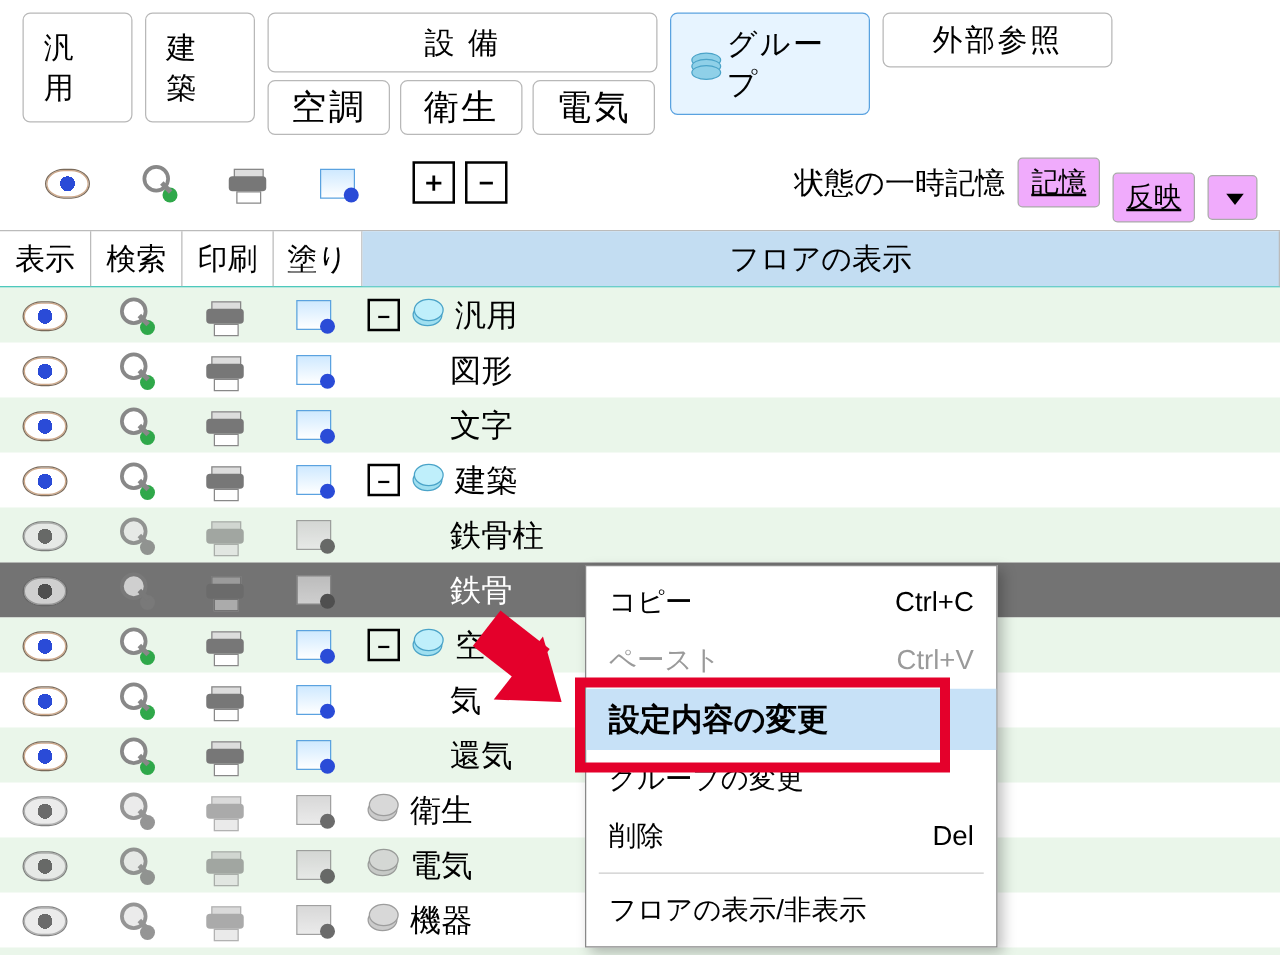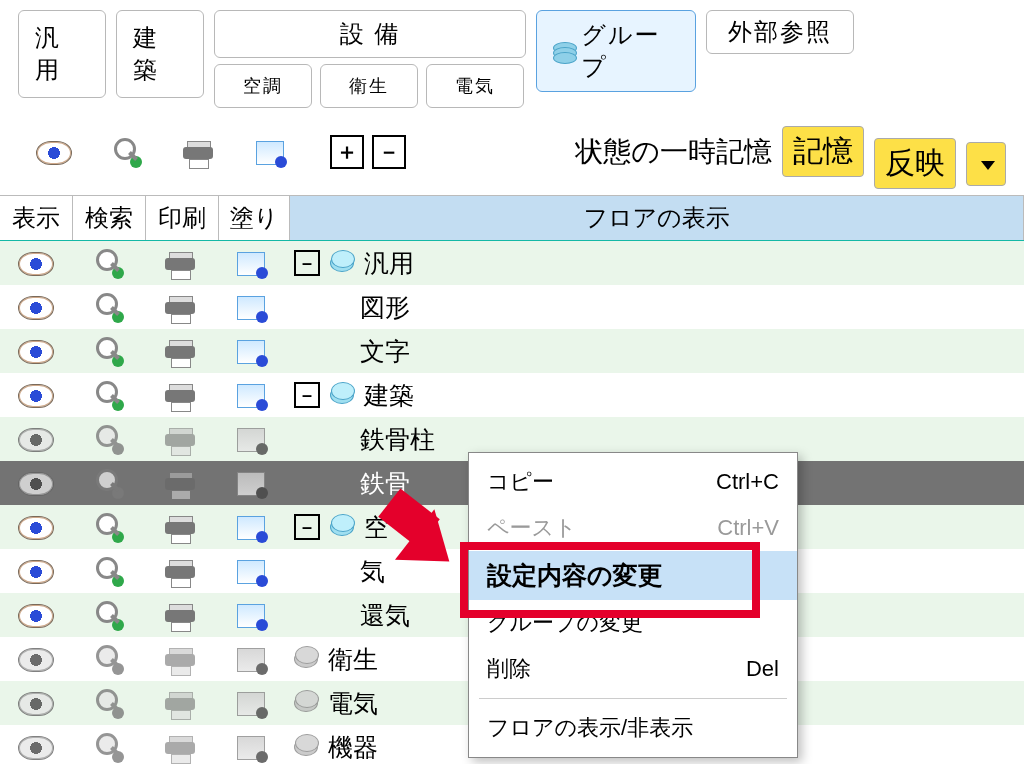--- a/index.html
+++ b/index.html
@@ -1,65 +1,65 @@
 <!DOCTYPE html>
 <html><head>
 <meta charset="utf-8">
 <style>
   html,body{margin:0;padding:0;font-family:"Meiryo","MS PGothic",sans-serif;font-size:22px;color:#000;background:#fff;}
   .stage{width:1024px;height:764px;position:relative;overflow:hidden;background:#fff;}
 
   
   .toolbar{position:relative;padding:10px 18px 6px 18px;}
   .btn{display:inline-flex;align-items:center;justify-content:center;border:1px solid #b8b8b8;border-radius:6px;background:#fff;height:48px;padding:0 16px;font-size:24px;letter-spacing:2px;box-sizing:border-box;}
-  .btn.small{height:44px;font-size:18px;padding:0 14px;}
+  .btn.small{height:44px;font-size:28px;padding:0 14px;}
   .btn.wide{width:312px;}
   .btn.group{background:#e7f4ff;border-color:#5aa2e0;height:82px;width:160px;}
-  .btn.ext{width:148px;height:44px;}
+  .btn.ext{width:184px;height:44px;}
   .btn.tall{height:88px;width:88px;}
   .top-row{display:flex;align-items:flex-start;gap:10px;}
   .equip-col{display:flex;flex-direction:column;gap:6px;}
   .equip-sub{display:flex;gap:8px;}
   .rcol{display:flex;flex-direction:column;gap:8px;}
   .layers-icon{width:22px;height:18px;display:inline-block;position:relative;margin-right:8px;}
   .layers-icon::before,.layers-icon::after,.layers-icon span{content:"";position:absolute;left:0;width:22px;height:10px;border-radius:50%;}
   .layers-icon::before{top:0;background:#8fd0e8;border:1px solid #4aa3c8;}
   .layers-icon span{top:5px;background:#8fd0e8;border:1px solid #4aa3c8;display:block;}
   .layers-icon::after{top:10px;background:#8fd0e8;border:1px solid #4aa3c8;}
 
   
   .bar2{display:flex;align-items:center;padding:0 18px 6px 18px;gap:0;}
   .bar2 .iconcell{width:72px;text-align:center;}
   .sq{display:inline-flex;align-items:center;justify-content:center;width:30px;height:30px;border:2px solid #000;font-size:22px;font-weight:bold;line-height:1;margin:0 4px;}
   .bar2-right{margin-left:auto;display:flex;align-items:center;gap:10px;}
-  .lbl{font-size:28px;margin-left:12px;}
+  .lbl{font-size:24px;margin-left:12px;}
   .dd{position:relative;margin-top:24px;}
   .dd .caret{display:inline-block;width:0;height:0;border-left:7px solid transparent;border-right:7px solid transparent;border-top:9px solid #000;margin-left:4px;vertical-align:middle;}
-  .tinybtn{border:1px solid #aaa;border-radius:4px;padding:4px 10px;background:#fde047;font-size:30px;}
+  .tinybtn{border:1px solid #aaa;border-radius:4px;padding:4px 10px;background:#f0abfc;font-size:22px;text-decoration:underline;}
 
   
   .ic{display:inline-block;vertical-align:middle;}
   .ic-eye{width:34px;height:22px;background:radial-gradient(circle at 50% 50%,#2a4bd7 0 6px,#fff 6px 10px,transparent 10px),radial-gradient(ellipse 17px 11px at 50% 50%,#fff 0 100%);border:1px solid #7a6a5a;border-radius:50%/60%;box-shadow:inset 0 0 0 1px #cfa98a;}
   .ic-search{width:28px;height:28px;position:relative;}
   .ic-search::before{content:"";position:absolute;left:2px;top:0;width:16px;height:16px;border:3px solid #888;border-radius:50%;background:#fff;}
   .ic-search::after{content:"";position:absolute;left:16px;top:16px;width:10px;height:4px;background:#888;transform:rotate(45deg);}
   .ic-search .ok{position:absolute;right:-2px;bottom:-2px;width:12px;height:12px;border-radius:50%;background:#2fa84a;}
   .ic-print{width:30px;height:24px;position:relative;}
   .ic-print::before{content:"";position:absolute;left:4px;top:0;width:22px;height:6px;background:#ddd;border:1px solid #888;}
   .ic-print::after{content:"";position:absolute;left:0;top:6px;width:30px;height:12px;background:#777;border-radius:3px;}
   .ic-print .tray{position:absolute;left:6px;top:18px;width:18px;height:8px;background:#fff;border:1px solid #888;}
   .ic-fill{width:26px;height:22px;border:1px solid #5aa2e0;background:linear-gradient(#cfe9ff,#fff);position:relative;}
   .ic-fill .dot{position:absolute;right:-4px;bottom:-4px;width:12px;height:12px;background:#2a4bd7;border-radius:50%;}
   .dim{filter:grayscale(1) brightness(0.9) opacity(0.8);}
   .dim2{filter:grayscale(1) brightness(0.85) opacity(0.55);}
 
   
   .hdr{display:flex;border-top:1px solid #bbb;border-bottom:1px solid #14b8a6;}
   .hdr .c{border-right:1px solid #bbb;padding:6px 0;text-align:center;font-size:24px;}
-  .c1{width:72px;} .c2{width:72px;} .c3{width:72px;} .c4{width:70px;}
+  .c1{width:72px;} .c2{width:72px;} .c3{width:72px;} .c4{width:70px;font-family:Liberation Mono, monospace;}
   .c5{flex:1;background:#c3ddf2;text-align:left;padding-left:14px;}
 
   
   .rows{}
   .row{display:flex;align-items:center;height:44px;}
   .row.even{background:#eaf6ea;}
   .row .c{text-align:center;}
   .row .c5{display:flex;align-items:center;gap:10px;background:transparent;text-align:left;padding-left:8px;}
   .toggle{display:inline-flex;align-items:center;justify-content:center;width:22px;height:22px;border:2px solid #000;font-weight:bold;font-size:18px;line-height:1;}
   .indent2{width:56px;display:inline-block;}

